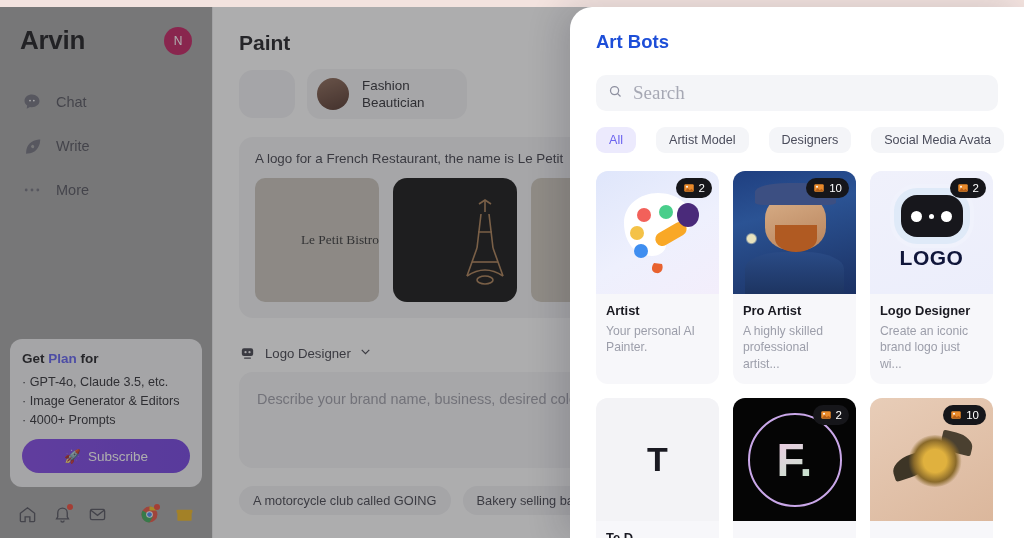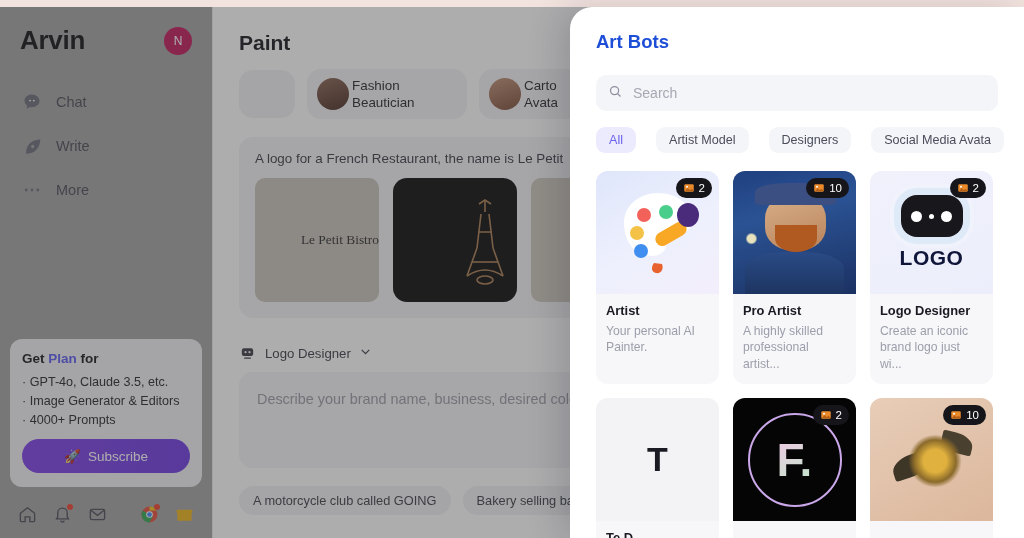--- a/index.html
+++ b/index.html
@@ -76,21 +76,21 @@
   
   .middle {
     position:absolute; left:213px; top:0; right:0; height:531px;
     background:#ffffff; padding:0;
   }
   .pane-title { font-size:21px; font-weight:bold; color:#16161a; padding:24px 0 0 26px; }
 
   .bot-strip { display:flex; gap:12px; padding:14px 0 0 26px; align-items:center; }
   .bot-ghost { width:56px; height:48px; border-radius:14px; background:#f2f2f4; }
   .bot-chip {
-    display:flex; align-items:center; gap:3px; background:#f3f3f5;
+    display:flex; align-items:center; gap:13px; background:#f3f3f5;
     border-radius:14px; padding:8px 18px 8px 10px; min-width:160px;
   }
   .bot-face { width:32px; height:32px; border-radius:50%; overflow:hidden; flex:none;
     background:linear-gradient(160deg,#8a6552,#4a2b21); }
   .bot-face.two { background:linear-gradient(160deg,#c08f74,#7a4b36); }
   .bot-name { font-size:13.4px; color:#26262c; line-height:1.28; }
 
   .result-card {
     margin:18px 0 0 26px; background:#f3f3f5; border-radius:14px;
     padding:14px 16px 16px 16px; width:680px;
@@ -123,22 +123,22 @@
     background:#ffffff; border-top-left-radius:22px;
     box-shadow:-10px 0 34px rgba(20,20,40,0.16);
     z-index:100; overflow:hidden;
   }
   .panel-title { font-size:18.5px; font-weight:bold; color:#1d4ed8; padding:24px 0 0 26px; }
   .search {
     margin:22px 26px 0 26px; height:36px; background:#f4f5f8; border-radius:10px;
     display:flex; align-items:center; gap:10px; padding:0 12px;
   }
   .search input {
-    border:none; background:transparent; outline:none; font-size:14px;
-    color:#2a2a33; width:100%; font-family:Liberation Sans, sans-serif;
+    border:none; background:transparent; outline:none; font-size:19px;
+    color:#2a2a33; width:100%; font-family:Liberation Serif, serif;
   }
   .search input::placeholder { color:#a6a8b4; }
   .filters { display:flex; gap:20px; padding:16px 0 0 26px; }
   .filter {
     border-radius:9px; padding:6px 13px; font-size:12.6px; color:#4b4d5c;
     background:#f4f5f8; white-space:nowrap; cursor:pointer;
   }
   .filter.active { background:#eceafd; color:#6b63ef; }
 
   .grid {
@@ -305,27 +305,20 @@
 
       <div class="bot-strip">
         <div class="bot-ghost"></div>
         <div class="bot-chip">
           <span class="bot-face"></span>
           <span class="bot-name">
             <span>Fashion</span><br>
             <span>Beautician</span>
           </span>
         </div>
-        <div class="bot-chip">
-          <span class="bot-face two"></span>
-          <span class="bot-name">
-            <span>Carto</span><br>
-            <span>Avata</span>
-          </span>
-        </div>
       </div>
 
       <div class="result-card">
         <div class="result-prompt">A logo for a French Restaurant, the name is Le Petit</div>
         <div class="thumbs">
           <div class="thumb a">
             <span class="thumb-text">Le Petit Bistro</span>
           </div>
           <div class="thumb b">
             <svg width="64" height="96" viewBox="0 0 64 96">

